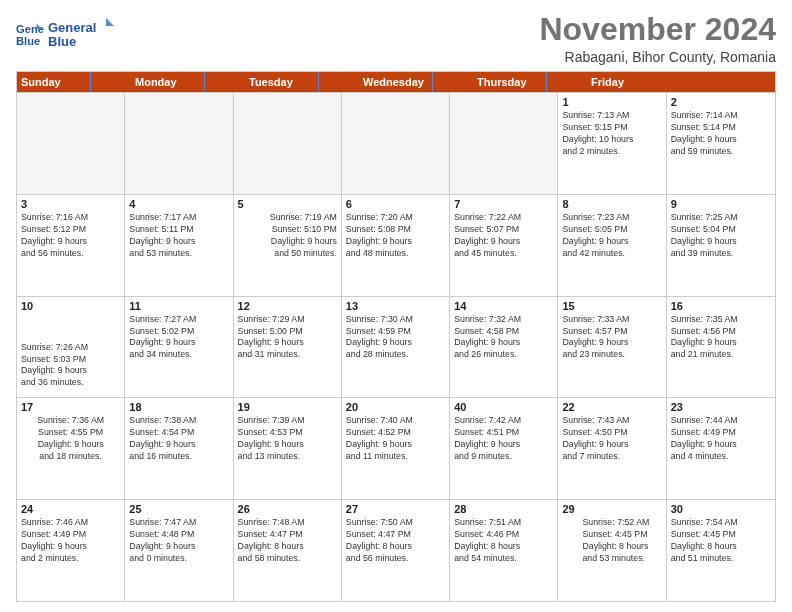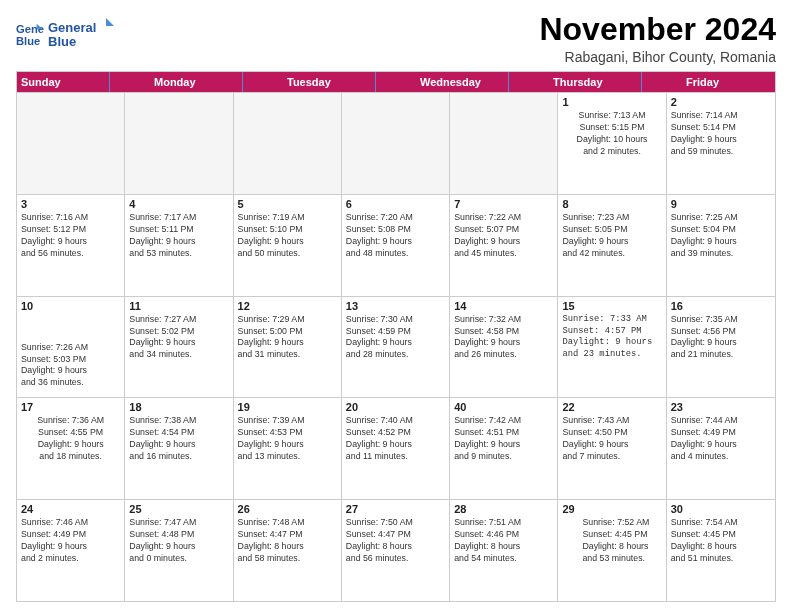--- a/index.html
+++ b/index.html
@@ -32,38 +32,38 @@
     .logo-icon {
       width: 28px;
       height: 28px;
     }
     .title-area {
       text-align: right;
     }
     .month-title {
       font-size: 32px;
       font-weight: bold;
-      color: #000000;
+      color: #737373;
       line-height: 1.1;
     }
     .location-title {
       font-size: 14px;
       color: #444;
       margin-top: 2px;
     }
     .calendar {
       flex: 1;
       display: flex;
       flex-direction: column;
       border: 1px solid #ccc;
     }
     .cal-header {
       display: grid;
-      grid-template-columns: repeat(6, 1fr);
-      background: #be185d;
+      grid-template-columns: repeat(7, 1fr);
+      background: #c2410c;
       gap: 40px;
     }
     .cal-header-cell {
       color: #fff;
       font-size: 11px;
       font-weight: bold;
       padding: 4px 4px;
       text-align: left;
       border-right: 1px solid #5585d4;
     }
@@ -138,21 +138,21 @@
     </div>
     <div class="cal-body" id="cal-body">
     <div class="cal-row">
           <div class="cal-cell empty"></div>
           <div class="cal-cell empty"></div>
           <div class="cal-cell empty"></div>
           <div class="cal-cell empty"></div>
           <div class="cal-cell empty"></div>
           <div class="cal-cell">
             <span class="day-num">1</span>
-            <div class="cell-text" style="white-space: pre-line; text-align: center;">Sunrise: 7:13 AM
+            <div class="cell-text" style="white-space: pre-line;">Sunrise: 7:13 AM
 Sunset: 5:15 PM
 Daylight: 10 hours
 and 2 minutes.</div>
           </div>
           <div class="cal-cell">
             <span class="day-num">2</span>
             <div class="cell-text" style="white-space: pre-line;">Sunrise: 7:14 AM
 Sunset: 5:14 PM
 Daylight: 9 hours
 and 59 minutes.</div>
@@ -168,21 +168,21 @@
           </div>
           <div class="cal-cell">
             <span class="day-num">4</span>
             <div class="cell-text" style="white-space: pre-line;">Sunrise: 7:17 AM
 Sunset: 5:11 PM
 Daylight: 9 hours
 and 53 minutes.</div>
           </div>
           <div class="cal-cell">
             <span class="day-num">5</span>
-            <div class="cell-text" style="white-space: pre-line;">Sunrise: 7:19 AM
+            <div class="cell-text" style="white-space: pre-line; text-align: right;">Sunrise: 7:19 AM
 Sunset: 5:10 PM
 Daylight: 9 hours
 and 50 minutes.</div>
           </div>
           <div class="cal-cell">
             <span class="day-num">6</span>
             <div class="cell-text" style="white-space: pre-line;">Sunrise: 7:20 AM
 Sunset: 5:08 PM
 Daylight: 9 hours
 and 48 minutes.</div>
@@ -240,21 +240,21 @@
           </div>
           <div class="cal-cell">
             <span class="day-num">14</span>
             <div class="cell-text" style="white-space: pre-line;">Sunrise: 7:32 AM
 Sunset: 4:58 PM
 Daylight: 9 hours
 and 26 minutes.</div>
           </div>
           <div class="cal-cell">
             <span class="day-num">15</span>
-            <div class="cell-text" style="white-space: pre-line; font-family: Liberation Mono, monospace;">Sunrise: 7:33 AM
+            <div class="cell-text" style="white-space: pre-line;">Sunrise: 7:33 AM
 Sunset: 4:57 PM
 Daylight: 9 hours
 and 23 minutes.</div>
           </div>
           <div class="cal-cell">
             <span class="day-num">16</span>
             <div class="cell-text" style="white-space: pre-line;">Sunrise: 7:35 AM
 Sunset: 4:56 PM
 Daylight: 9 hours
 and 21 minutes.</div>

